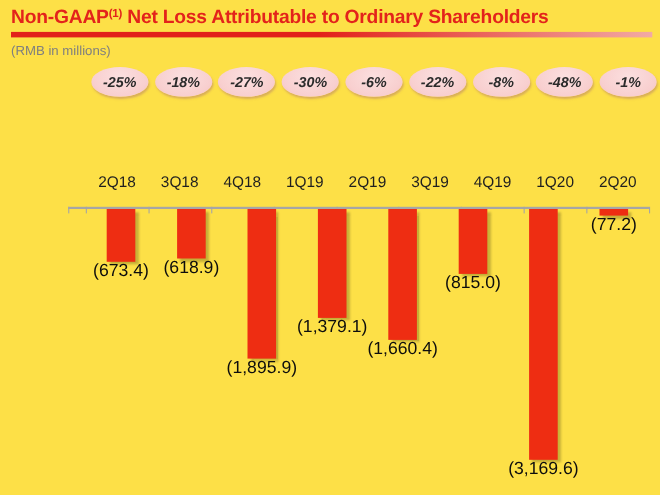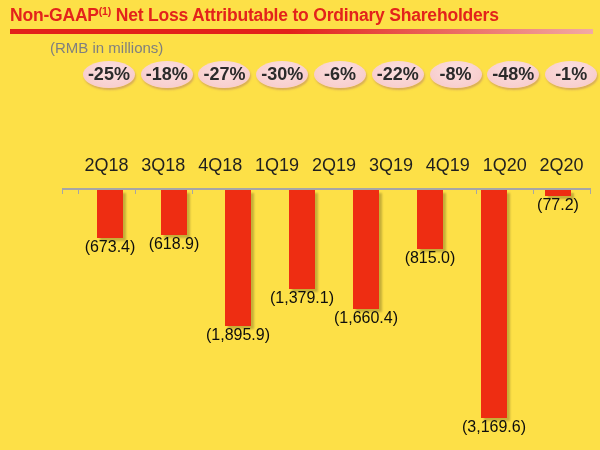--- a/index.html
+++ b/index.html
@@ -5,34 +5,34 @@
   html,body{margin:0;padding:0;background:#ffffff;}
   .slide{position:relative;width:600px;height:450px;background:#fde047;overflow:hidden;
          font-family:"Liberation Sans",sans-serif;
          --title-red:#e3231b;--bar-red:#ee2d12;--axis-gray:#a6a6a6;--units-gray:#7f7f7f;
          --pink:#f8cfcf;}
   .title{position:absolute;left:10px;top:2px;font-size:17.5px;font-weight:bold;
          color:var(--title-red);white-space:nowrap;letter-spacing:-0.2px;line-height:26px;}
   .title .sup{font-size:10.5px;position:relative;top:-6px;}
   .title-rule{position:absolute;left:10px;top:29px;width:583px;height:5px;
          background:linear-gradient(90deg,#e2211a 0%,#e2211a 48%,#ec766d 80%,#f2aaa4 100%);}
-  .subtitle{position:absolute;left:10px;top:39px;font-size:15px;color:var(--units-gray);margin-left:40px;}
+  .subtitle{position:absolute;left:10px;top:39px;font-size:12px;color:var(--units-gray);}
   .pct-label{position:absolute;left:13px;top:59px;font-size:12.5px;font-style:italic;
          color:#141414;line-height:15.5px;}
   .pct-row{position:absolute;left:80px;top:60px;width:520px;height:28px;display:flex;}
   .pct-cell{flex:1;display:flex;align-items:center;justify-content:center;}
   .ellipse{width:52px;height:27px;border-radius:50%;
          background:radial-gradient(ellipse at 50% 32%,#fbdfdf 0%,var(--pink) 68%,#f2bcbc 100%);
          box-shadow:1px 2px 2px rgba(170,110,110,0.45);
          display:flex;align-items:center;justify-content:center;
-         font-size:18px;font-weight:bold;color:#2b2b2b;}
+         font-size:13px;font-style:italic;font-weight:bold;color:#2b2b2b;}
   .axis{position:absolute;left:62px;top:188px;width:528px;height:2px;background:var(--axis-gray);}
   .tick{position:absolute;top:188px;width:1px;height:6px;background:var(--axis-gray);}
   .qrow{position:absolute;left:78px;top:157px;width:512px;display:flex;}
-  .qcell{flex:1;text-align:center;font-size:18px;color:#1f1f1f;line-height:17px;}
+  .qcell{flex:1;text-align:center;font-size:14px;color:#1f1f1f;line-height:17px;}
   .brow{position:absolute;left:78px;top:190px;width:512px;display:flex;align-items:flex-start;}
   .bcol{flex:1;display:flex;flex-direction:column;align-items:center;min-width:0;}
   .bar{width:26px;background:var(--bar-red);box-shadow:3px 3px 2px rgba(0,0,0,0.22);}
   .vlabel{margin-top:1px;font-size:16px;font-weight:normal;color:#0d0d0d;white-space:nowrap;line-height:15px;}
 </style>
 </head>
 <body>
 
 <div class="slide" style="--title-red: #e3231b; --bar-red: #ee2d12; --axis-gray: #a6a6a6; --units-gray: #7f7f7f; --pink: #f8cfcf;">
 

